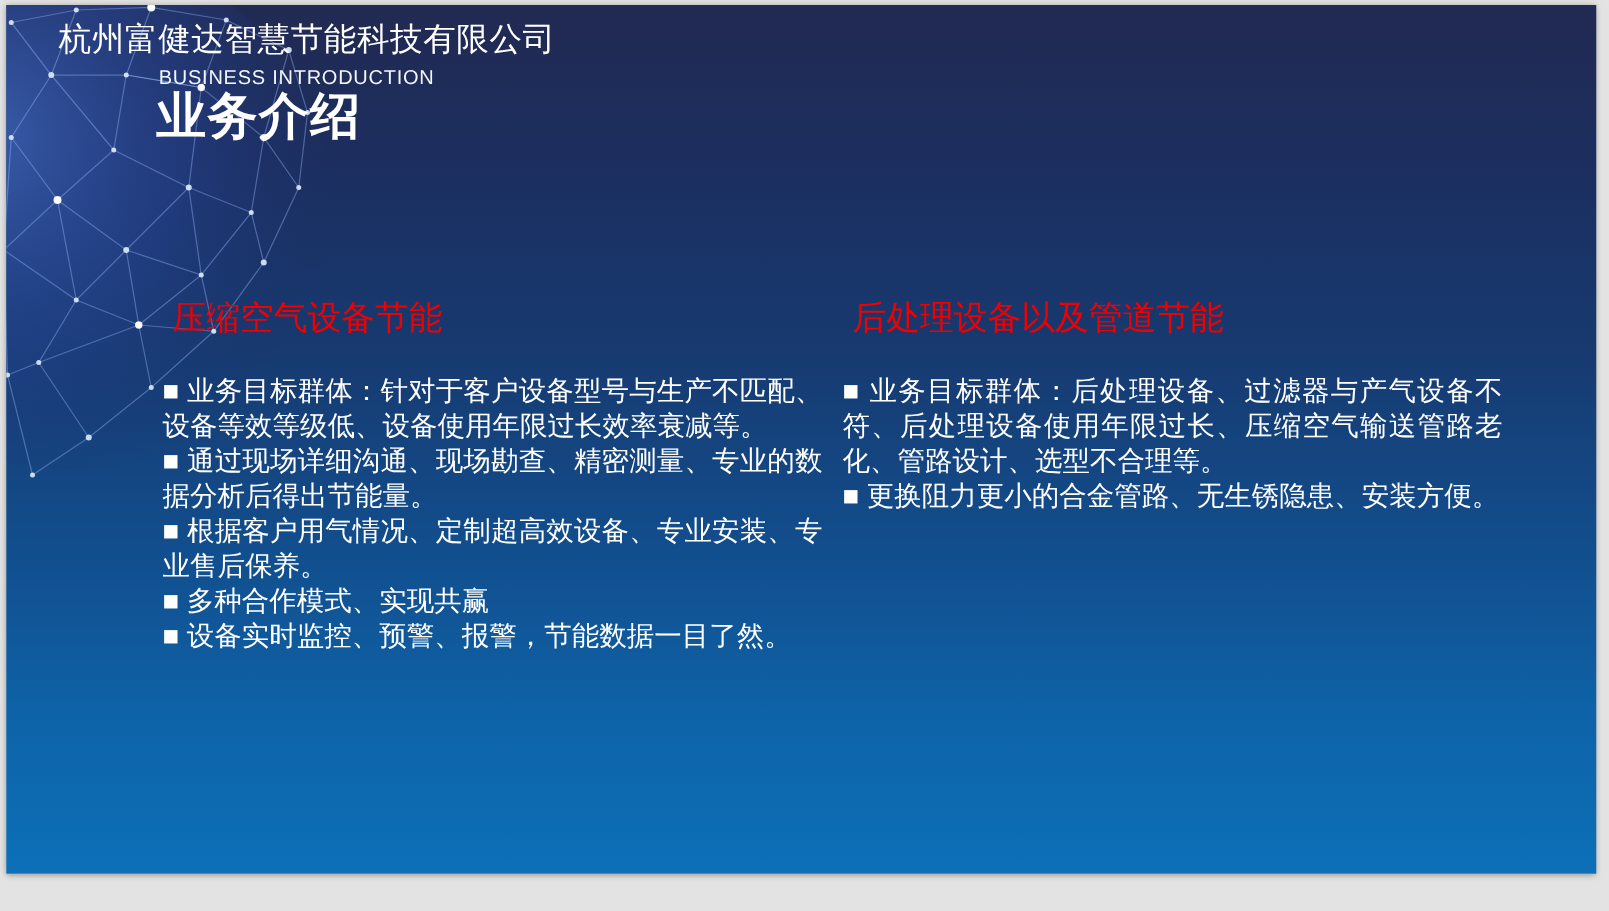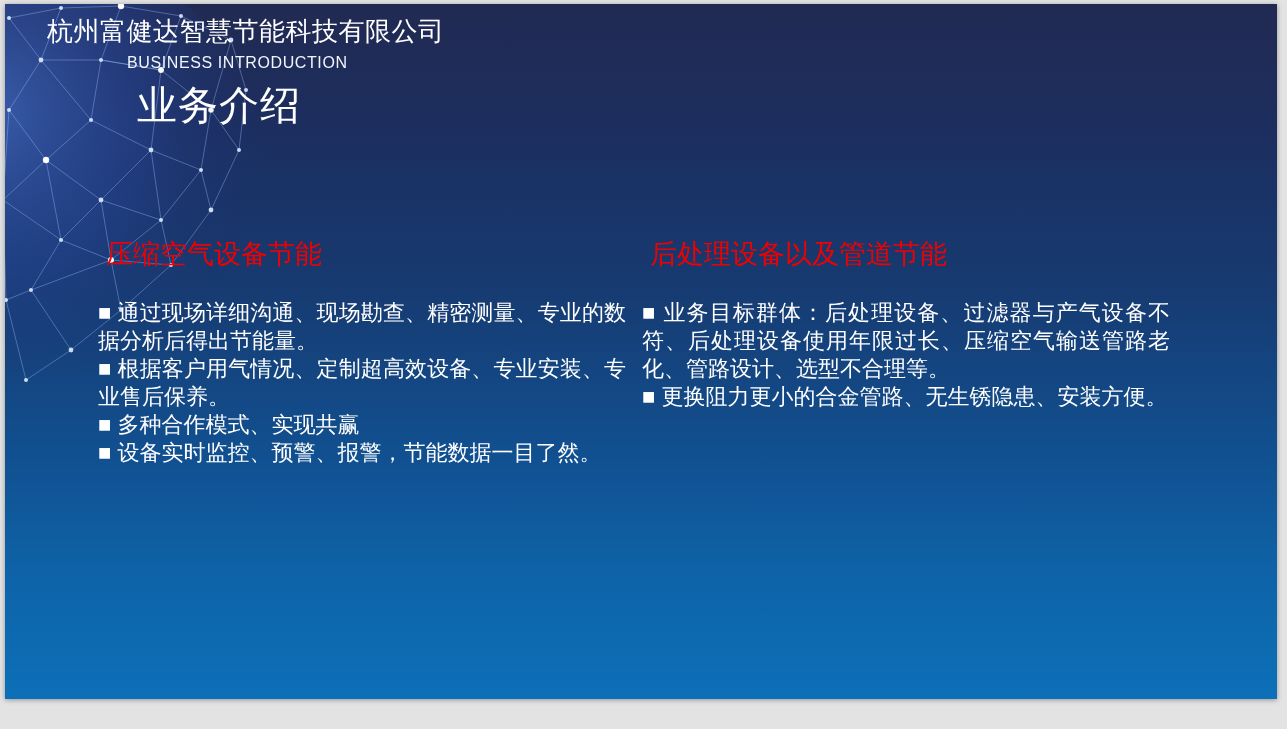--- a/index.html
+++ b/index.html
@@ -59,32 +59,33 @@
     line-height: 18px;
     font-weight: 400;
     color: #f2f5fb;
     letter-spacing: 0.6px;
     white-space: nowrap;
   }
   .title {
     position: absolute;
     left: 120px;
     top: 66px;
-    margin: 12px;
+    margin: 0;
     font-size: 40px;
     line-height: 46px;
-    font-weight: 400;
+    font-weight: 700;
     color: #ffffff;
     letter-spacing: 1px;
     white-space: nowrap;
   }
   .col {
     position: absolute;
     top: 233px;
     width: 528px;
+    margin-left: 32px;
   }
   .col-left  { left: 93px; }
   .col-right { left: 637px; }
   .col-heading {
     margin: 0 0 28px 8px;
     font-size: 27px;
     line-height: 34px;
     font-weight: 400;
     color: var(--accent, #f10000);
     white-space: nowrap;
@@ -163,20 +164,21 @@
     </svg>
 
     <header>
       <div class="company">杭州富健达智慧节能科技有限公司</div>
       <div class="subtitle">BUSINESS INTRODUCTION</div>
       <h1 class="title">业务介绍</h1>
     </header>
 
     <section class="col col-left">
       <h2 class="col-heading">压缩空气设备节能</h2>
+      <p class="bullet">■ 业务目标群体：针对于客户设备型号与生产不匹配、设备等效等级低、设备使用年限过长效率衰减等。</p>
       <p class="bullet">■ 通过现场详细沟通、现场勘查、精密测量、专业的数据分析后得出节能量。</p>
       <p class="bullet">■ 根据客户用气情况、定制超高效设备、专业安装、专业售后保养。</p>
       <p class="bullet">■ 多种合作模式、实现共赢</p>
       <p class="bullet">■ 设备实时监控、预警、报警，节能数据一目了然。</p>
     </section>
 
     <section class="col col-right">
       <h2 class="col-heading">后处理设备以及管道节能</h2>
       <p class="bullet">■ 业务目标群体：后处理设备、过滤器与产气设备不符、后处理设备使用年限过长、压缩空气输送管路老化、管路设计、选型不合理等。</p>
       <p class="bullet">■ 更换阻力更小的合金管路、无生锈隐患、安装方便。</p>

